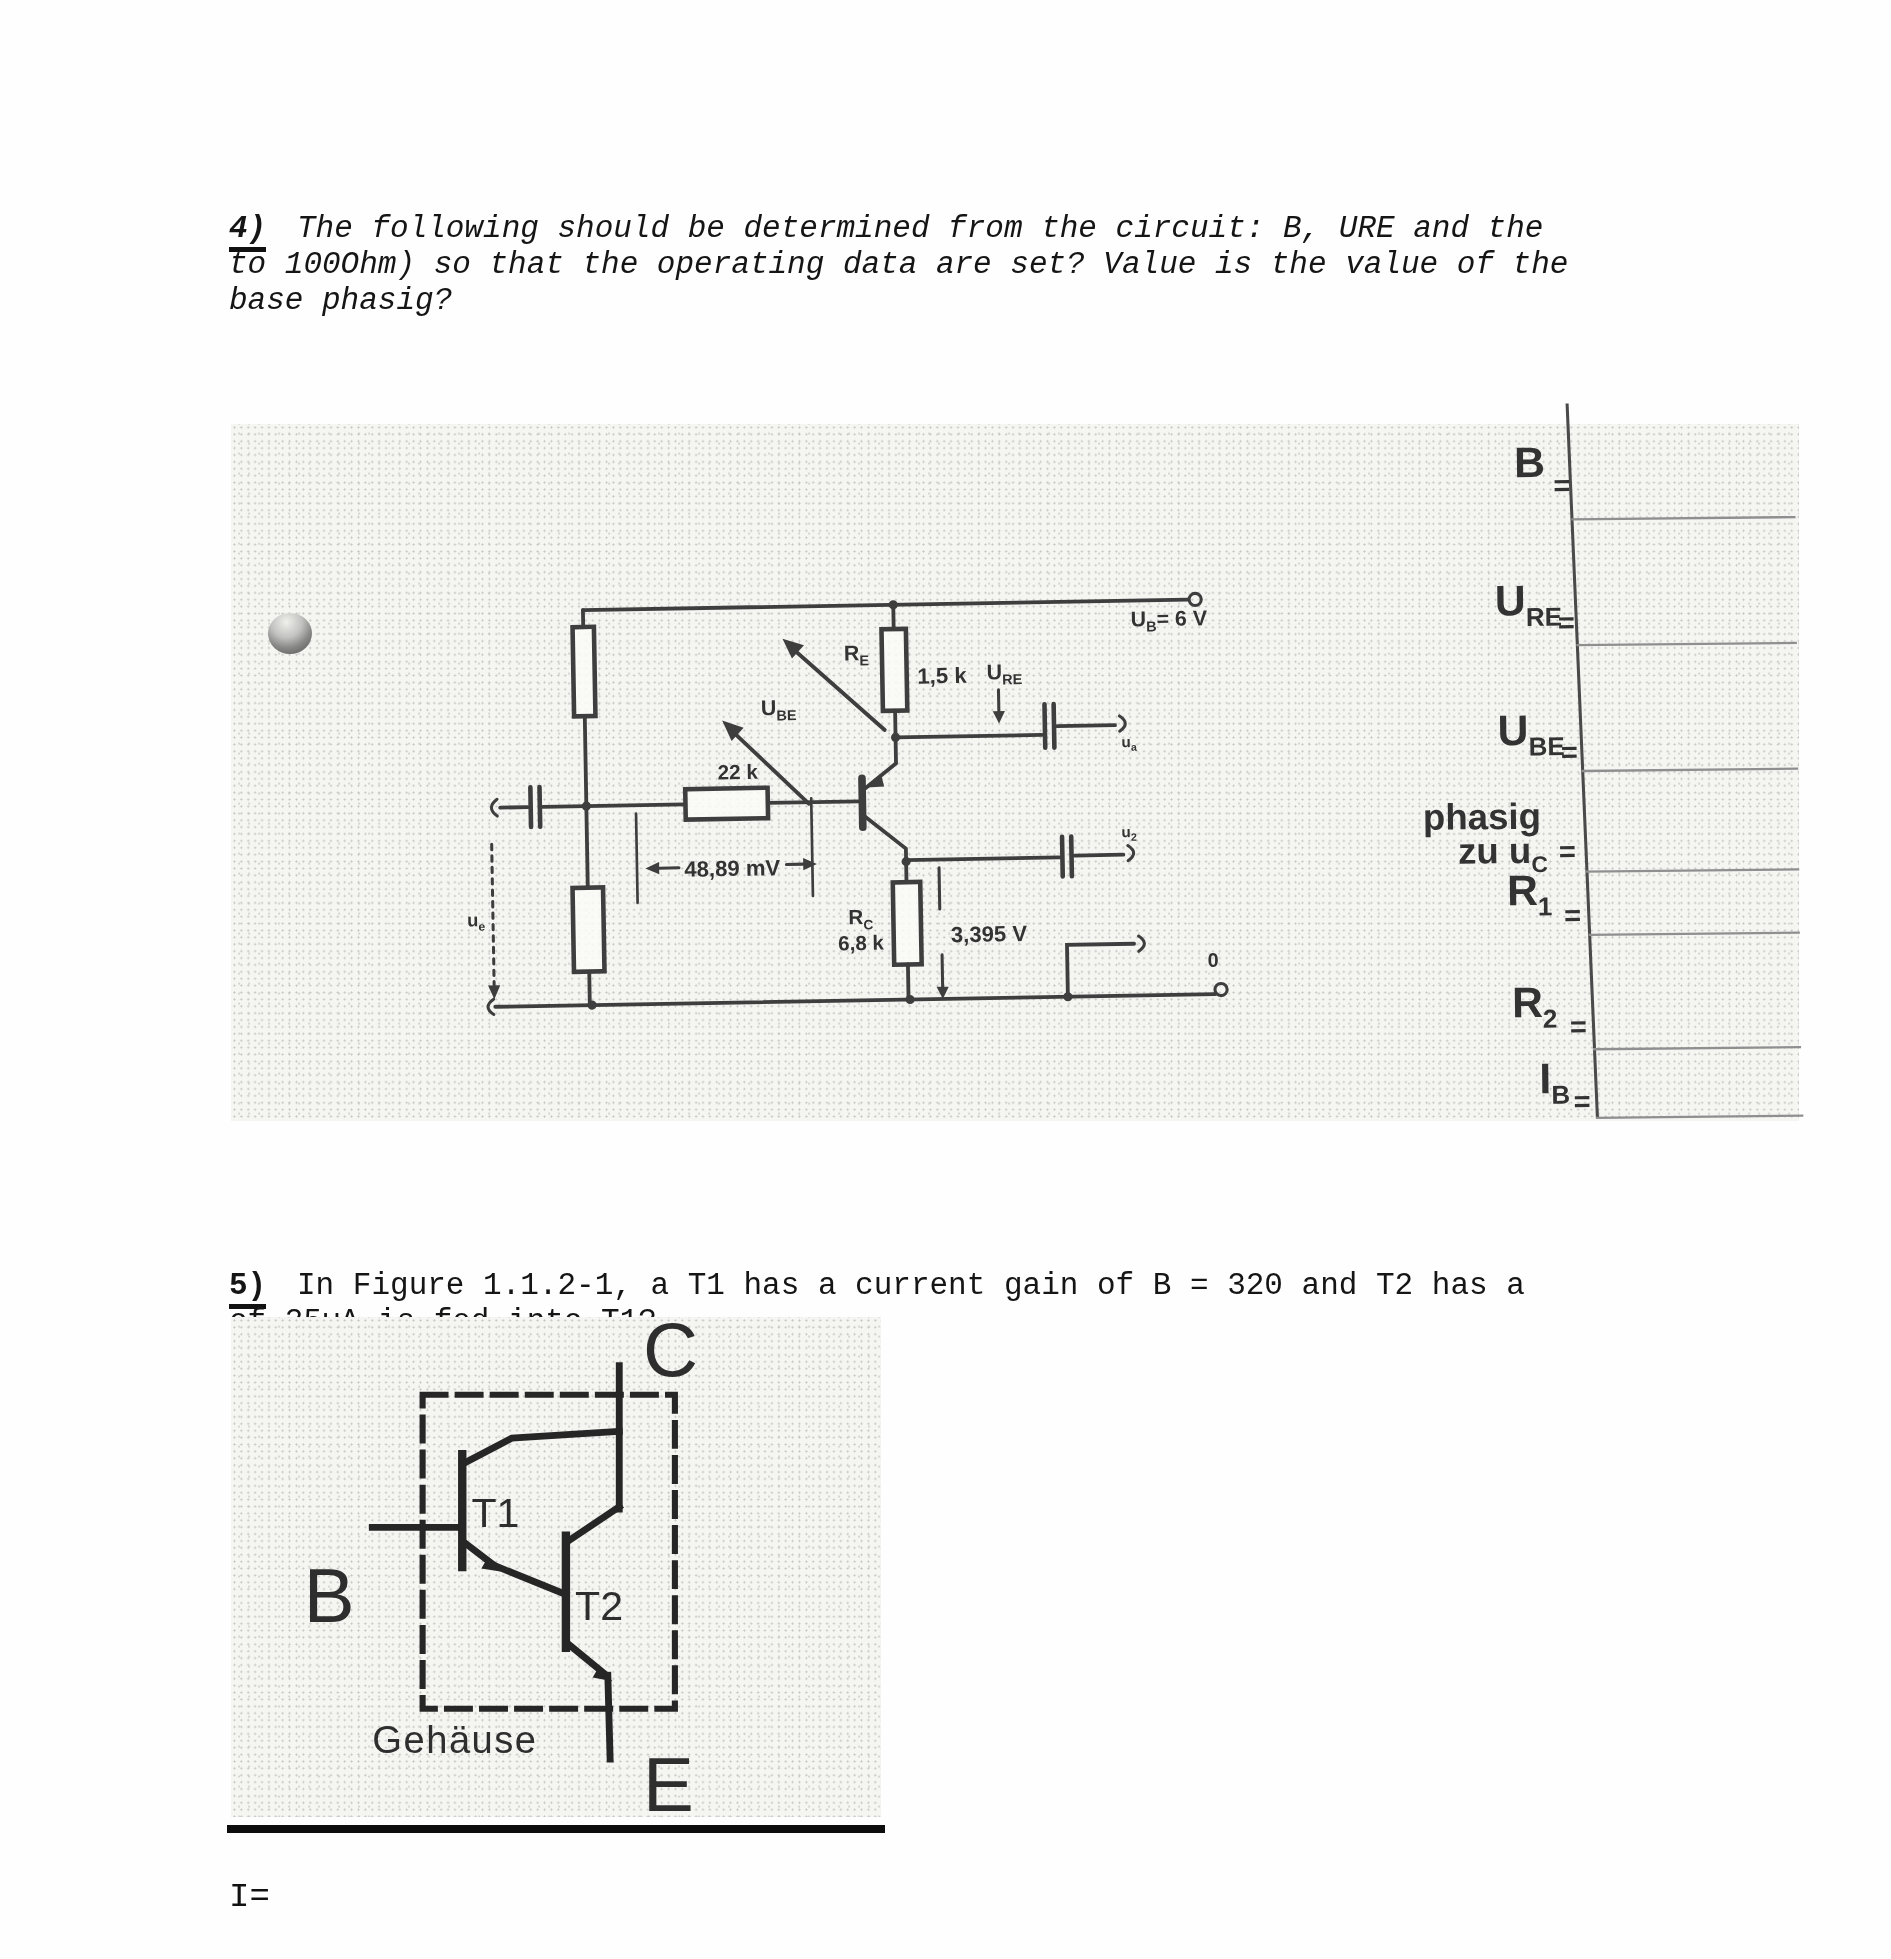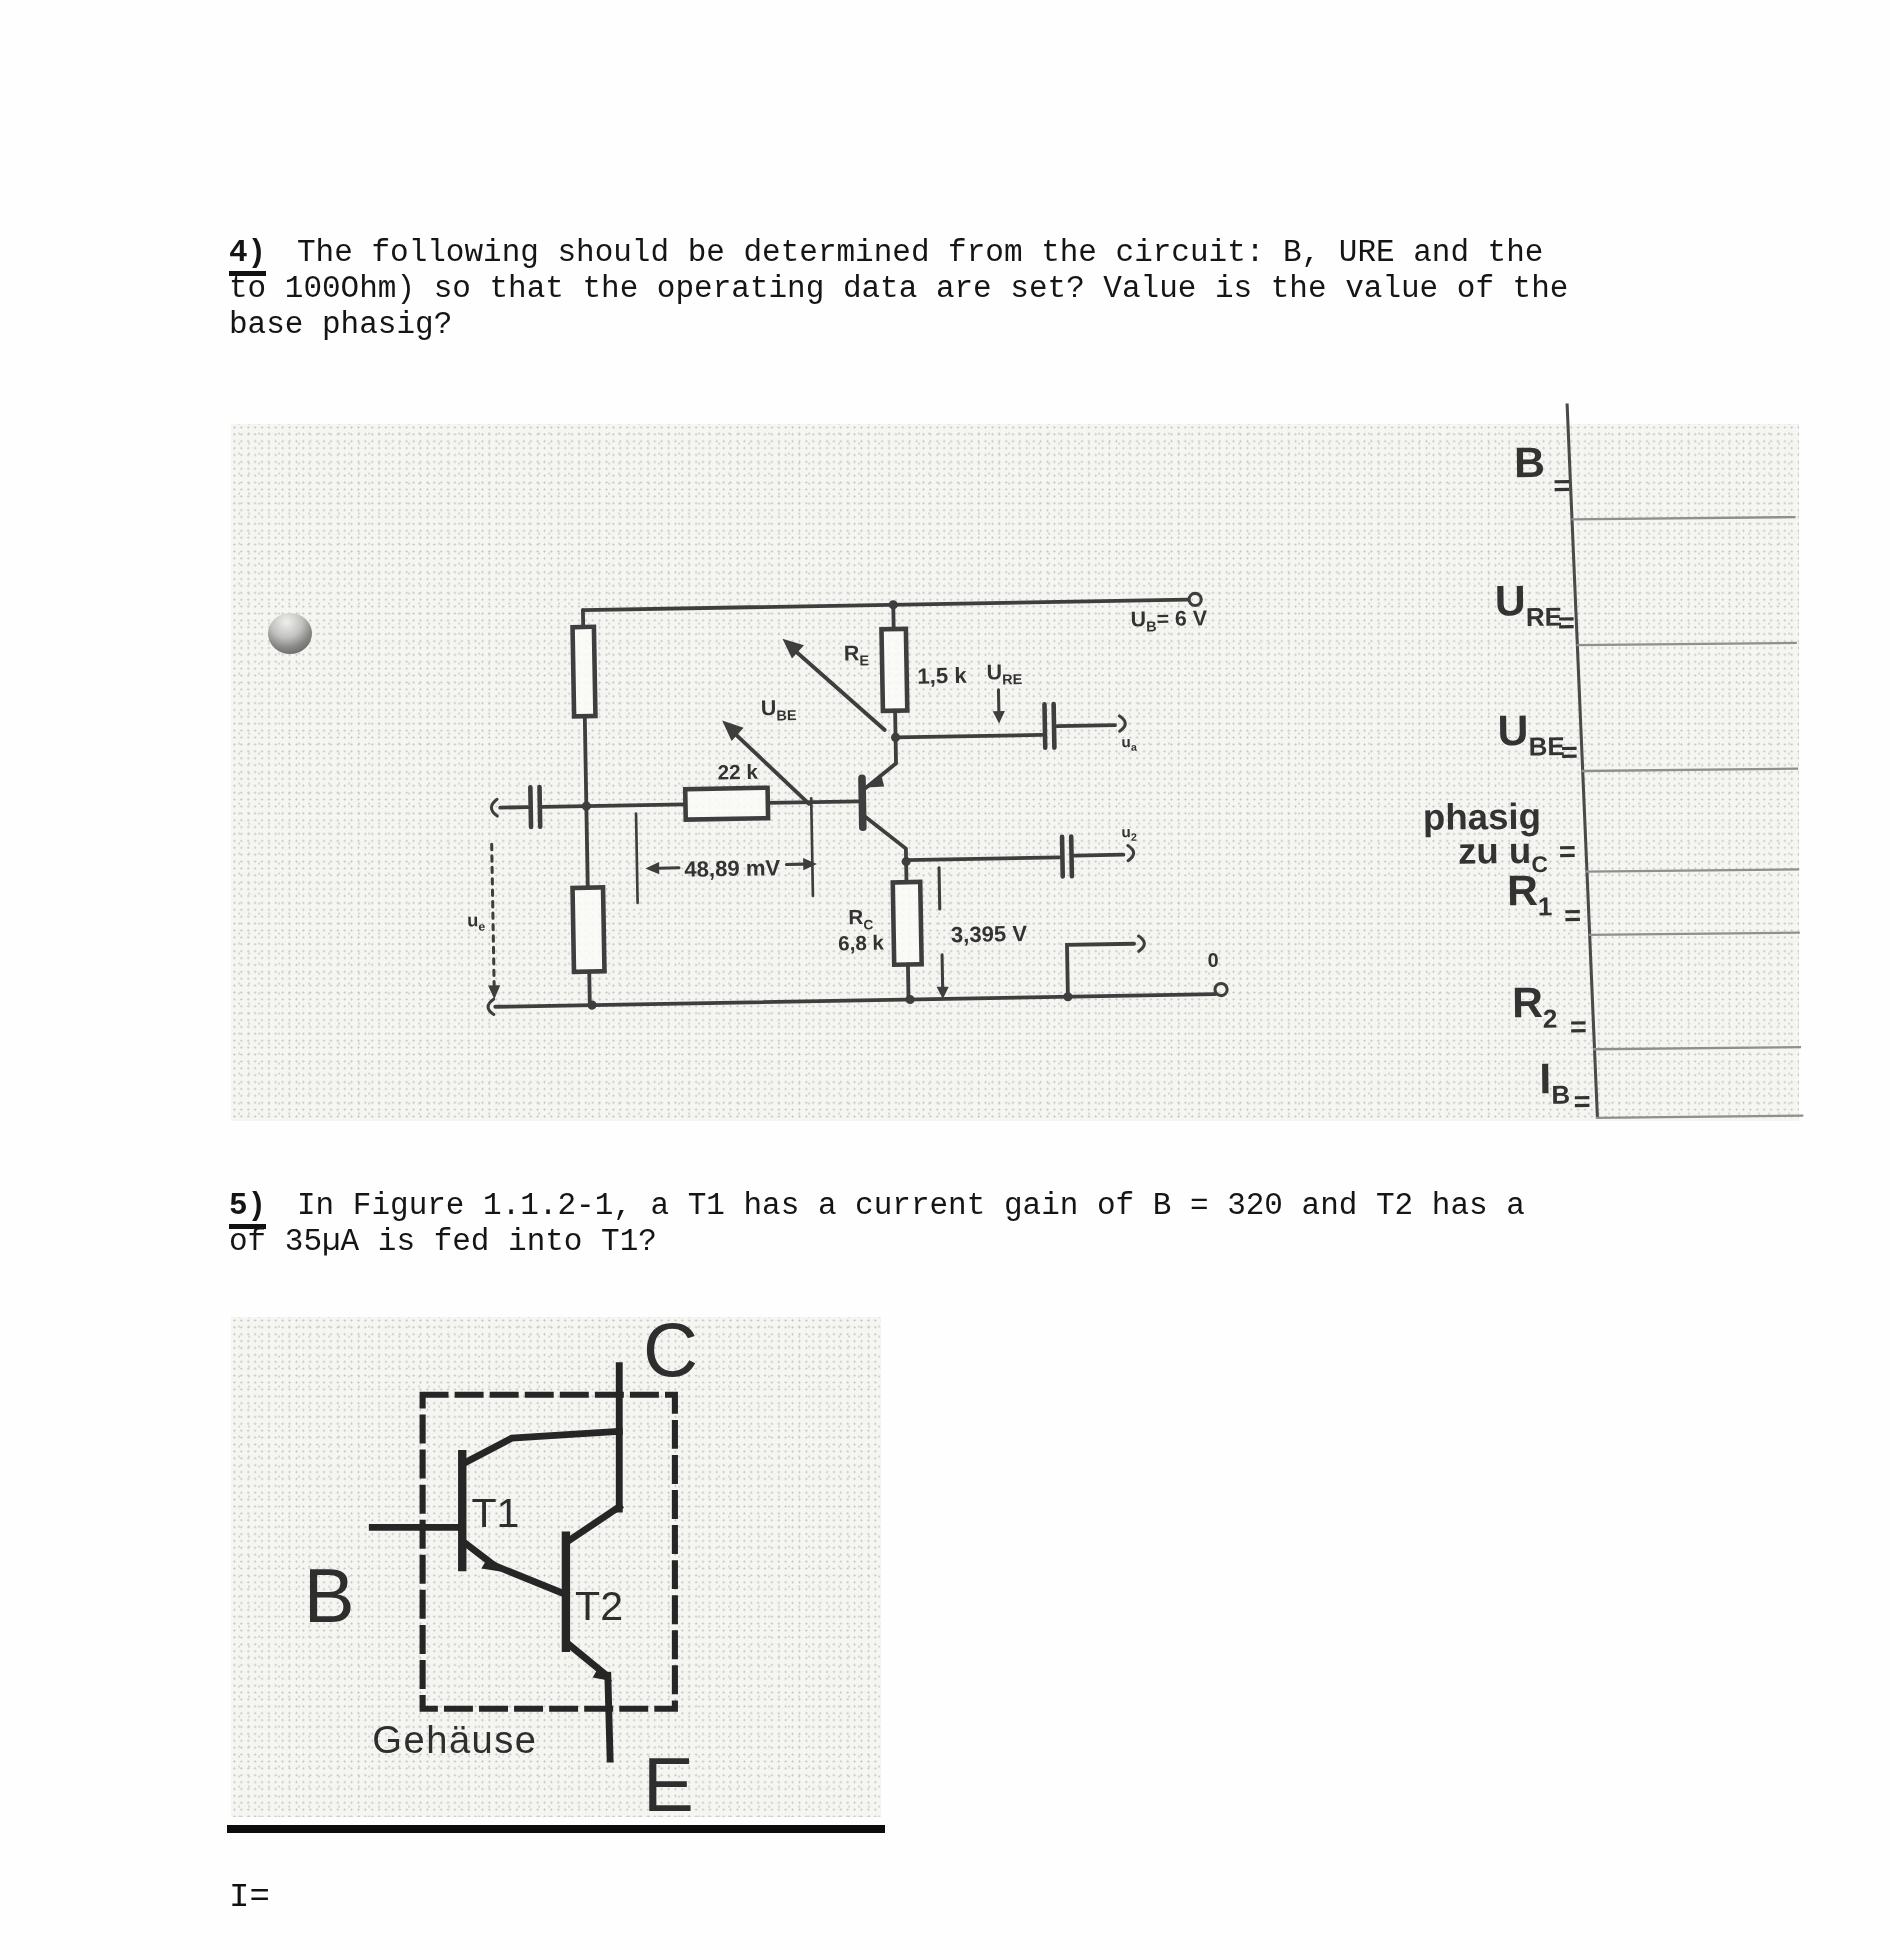--- a/index.html
+++ b/index.html
@@ -2,22 +2,22 @@
 <html style="font-size:12.2px"><head>
 <meta charset="utf-8">
 <style>
   html,body{margin:0;padding:0;}
   body{
     width:1892px;height:1960px;position:relative;background:#fefefe;
     font-family:"Liberation Mono", monospace;color:#161616;overflow:hidden;
   }
   
   .qblock{position:absolute;left:229px;font-size:31px;line-height:36px;letter-spacing:0;color:#151515;}
-  #q4{top:235px;width:1488px;}
-  #q5{top:1188px;width:1488px;}
+  #q4{top:211px;width:1488px;font-style:italic;}
+  #q5{top:1268px;width:1488px;}
   .qline{white-space:pre;}
   .qnum{font-weight:bold;border-bottom:5.3px solid #111;padding-bottom:0.8px;margin-right:12.2px;}
   
   .scan{
     position:absolute;background-color:#f5f5f2;
     background-image:
       radial-gradient(circle, #c4c4c2 0.8px, rgba(0,0,0,0) 1.3px),
       radial-gradient(circle, #d6d6d3 0.8px, rgba(0,0,0,0) 1.3px);
     background-size:6.9px 6.9px, 10px 10px;
     background-position:0 0, 3.1px 4.6px;

